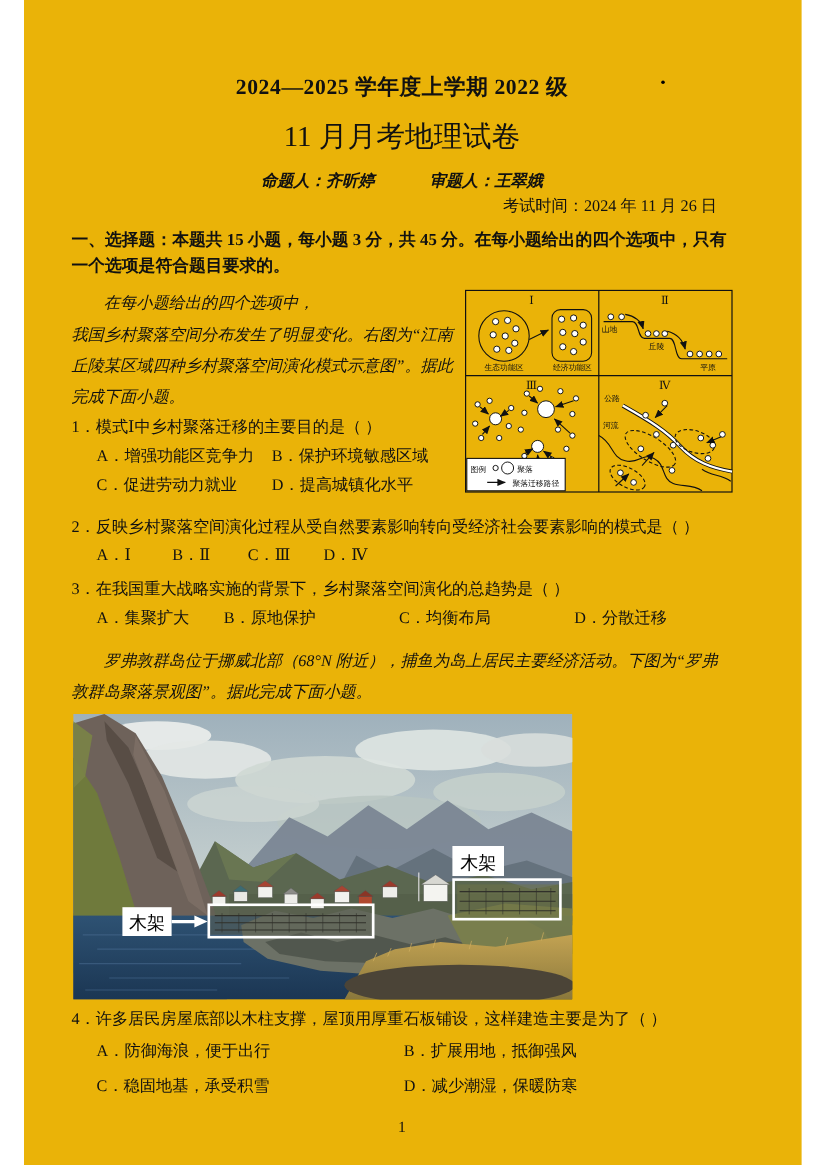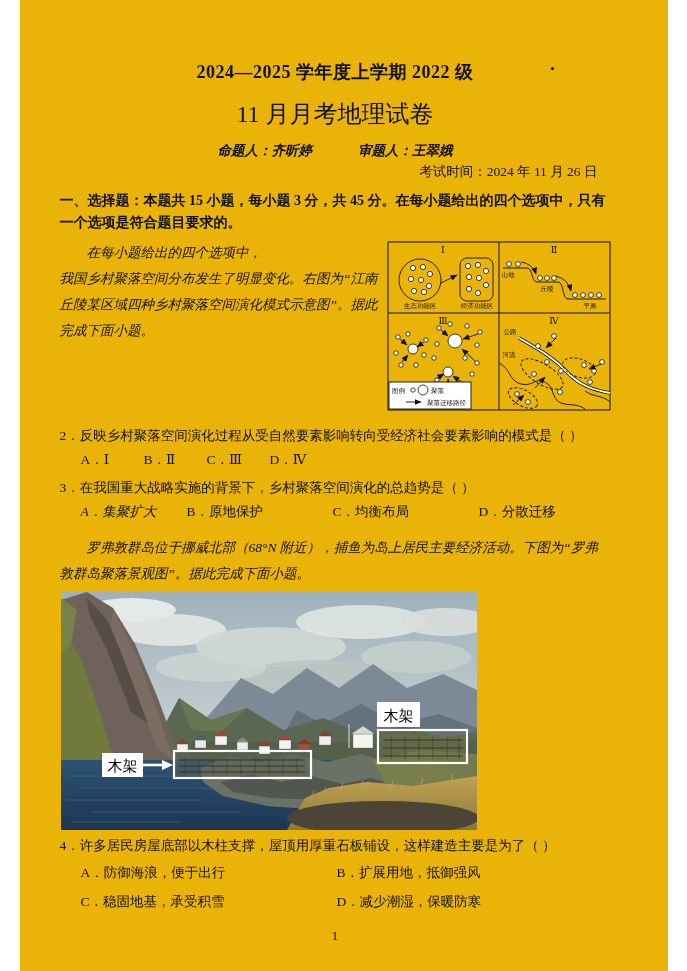--- a/index.html
+++ b/index.html
@@ -23,21 +23,21 @@
 
   .block1 { margin-top: 6px; }
   .figure-model { float: right; width: 224px; height: 170px; margin: 1px 0 2px 4px; }
   .passage-line { margin: 0; font-style: italic; font-size: 13.5px; line-height: 26px; }
   .indent { text-indent: 2em; }
   .q { font-size: 13.5px; }
   .stem { margin: 0; line-height: 24px; font-size: 13.5px; }
   .opt-row { margin: 0; line-height: 24px; padding-left: 21px; font-size: 13.5px; }
   .opt { display: inline-block; }
   .w63  { width: 63px; }
-  .w106 { width: 106px; font-style: italic; }
+  .w106 { width: 106px; }
   .w146 { width: 146px; }
   .w256 { width: 256px; }
   .clear { clear: both; }
   .mt3 { margin-top: 11px; }
   .mt4 { margin-top: 4px; }
   .photo-wrap { width: 416px; height: 238px; margin: 5px 0 0 1px; }
   .photo-wrap svg { display: block; }
   .q4 .opt-row { line-height: 29px; }
   .page-num { text-align: center; font-size: 13px; margin-top: 12px; }
   .stray-dot { position: absolute; left: 531px; top: 67px; width: 3px; height: 3px; background: #000; border-radius: 50%; }
@@ -212,20 +212,29 @@
           <line x1="126" y1="164" x2="137" y2="154" marker-end="url(#ah)"></line>
         </g>
         <text class="dg-small" x="123" y="93" text-anchor="middle">公路</text>
         <text class="dg-small" x="122" y="116" text-anchor="middle">河流</text>
       </g>
     </svg>
 
     <p class="passage-line indent">在每小题给出的四个选项中，</p>
     <p class="passage-line">我国乡村聚落空间分布发生了明显变化。右图为“江南丘陵某区域四种乡村聚落空间演化模式示意图”。据此完成下面小题。</p>
 
+    <div class="q">
+      <p class="stem">1．模式Ⅰ中乡村聚落迁移的主要目的是（  ）</p>
+      <p class="opt-row">
+        <span class="opt w146">A．增强功能区竞争力</span><span class="opt">B．保护环境敏感区域</span>
+      </p>
+      <p class="opt-row">
+        <span class="opt w146">C．促进劳动力就业</span><span class="opt">D．提高城镇化水平</span>
+      </p>
+    </div>
     <div class="clear"></div>
   </div>
 
   <div class="q mt3">
     <p class="stem">2．反映乡村聚落空间演化过程从受自然要素影响转向受经济社会要素影响的模式是（  ）</p>
     <p class="opt-row">
       <span class="opt w63">A．Ⅰ</span><span class="opt w63">B．Ⅱ</span><span class="opt w63">C．Ⅲ</span><span class="opt">D．Ⅳ</span>
     </p>
   </div>
 

